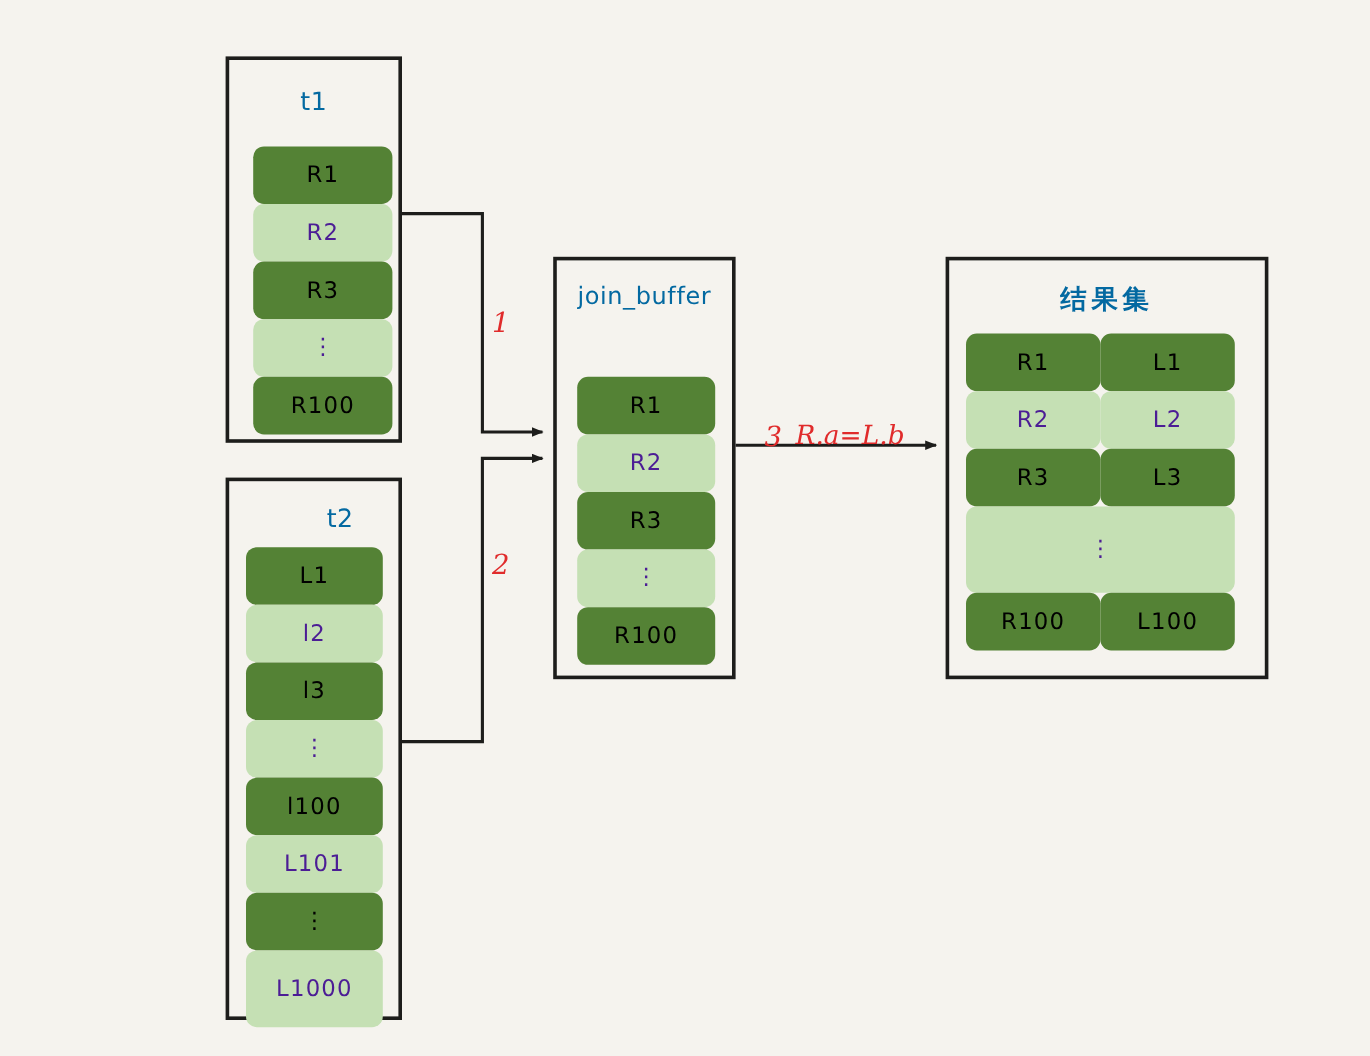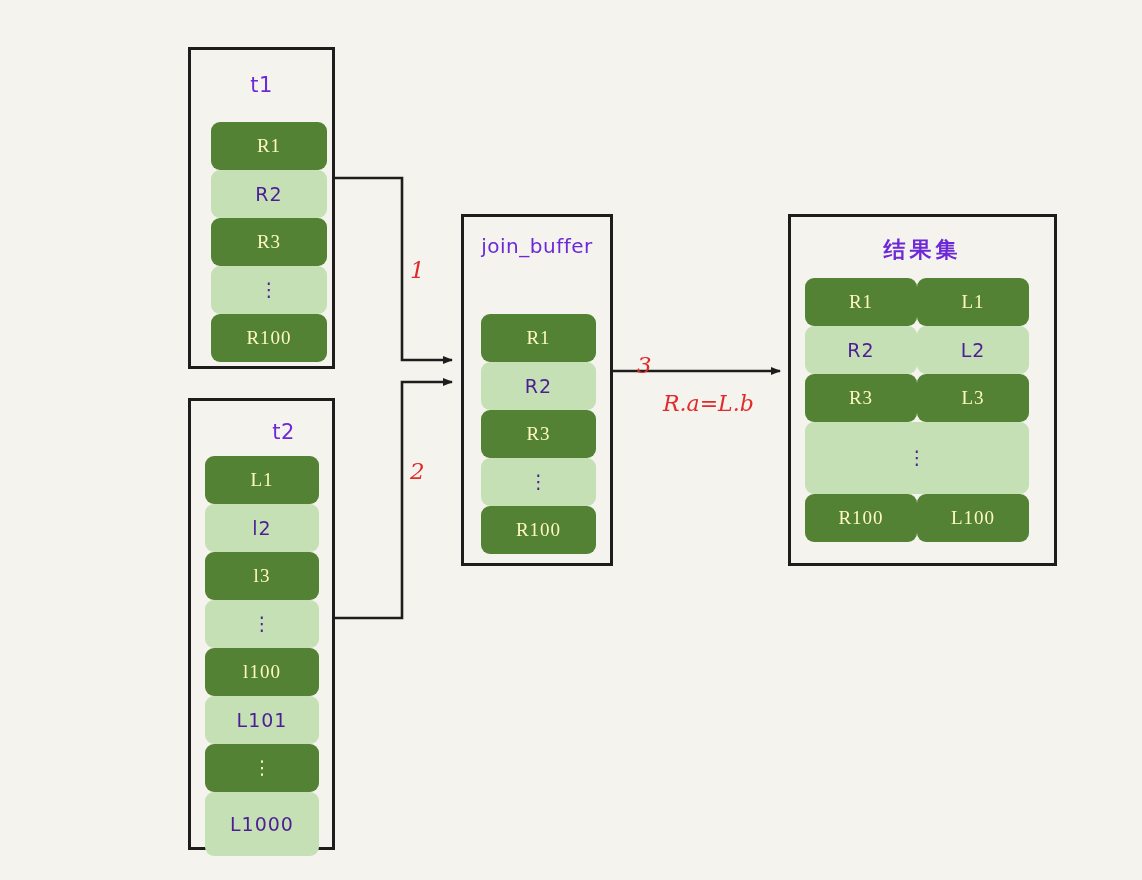--- a/index.html
+++ b/index.html
@@ -26,21 +26,21 @@
     border: 3px solid #1d1d1b;
     box-sizing: border-box;
   }
   .box-title {
     position: absolute;
     left: 0;
     right: 0;
     text-align: center;
     font-family: "DejaVu Sans", sans-serif;
     font-size: 21px;
-    color: #6d28d9;
+    color: #0369a1;
     letter-spacing: 0.5px;
   }
   .box-title.cjk {
     font-weight: bold;
     font-size: 22px;
     letter-spacing: 4px;
   }
 
   
   .cell {
@@ -49,22 +49,21 @@
     box-sizing: border-box;
     display: flex;
     align-items: center;
     justify-content: center;
     font-family: "DejaVu Sans", sans-serif;
     font-size: 19px;
     letter-spacing: 1px;
   }
   .cell.dark {
     background: #548235;
-    color: #fef9c3;
-    font-family: Liberation Serif, serif;
+    color: #000000;
   }
   .cell.light {
     background: #c5e0b4;
     color: #4c1d95;
   }
   .cell .dots {
     font-size: 19px;
     line-height: 0.9;
     letter-spacing: 0;
   }
@@ -87,21 +86,20 @@
     font-style: italic;
     font-size: 22px;
     white-space: nowrap;
   }
   .annot.step {
     font-size: 23px;
   }
   .annot.expr {
     font-size: 22px;
     font-style: italic;
-    margin-top: 40px;
   }
 </style>
 </head>
 <body>
 
 <div id="canvas">
 
   <div class="box" id="box-t1" style="left:188px; top:47px; width:147px; height:322px;">
     <div class="box-title" style="top:23px;">t1</div>
   </div>

